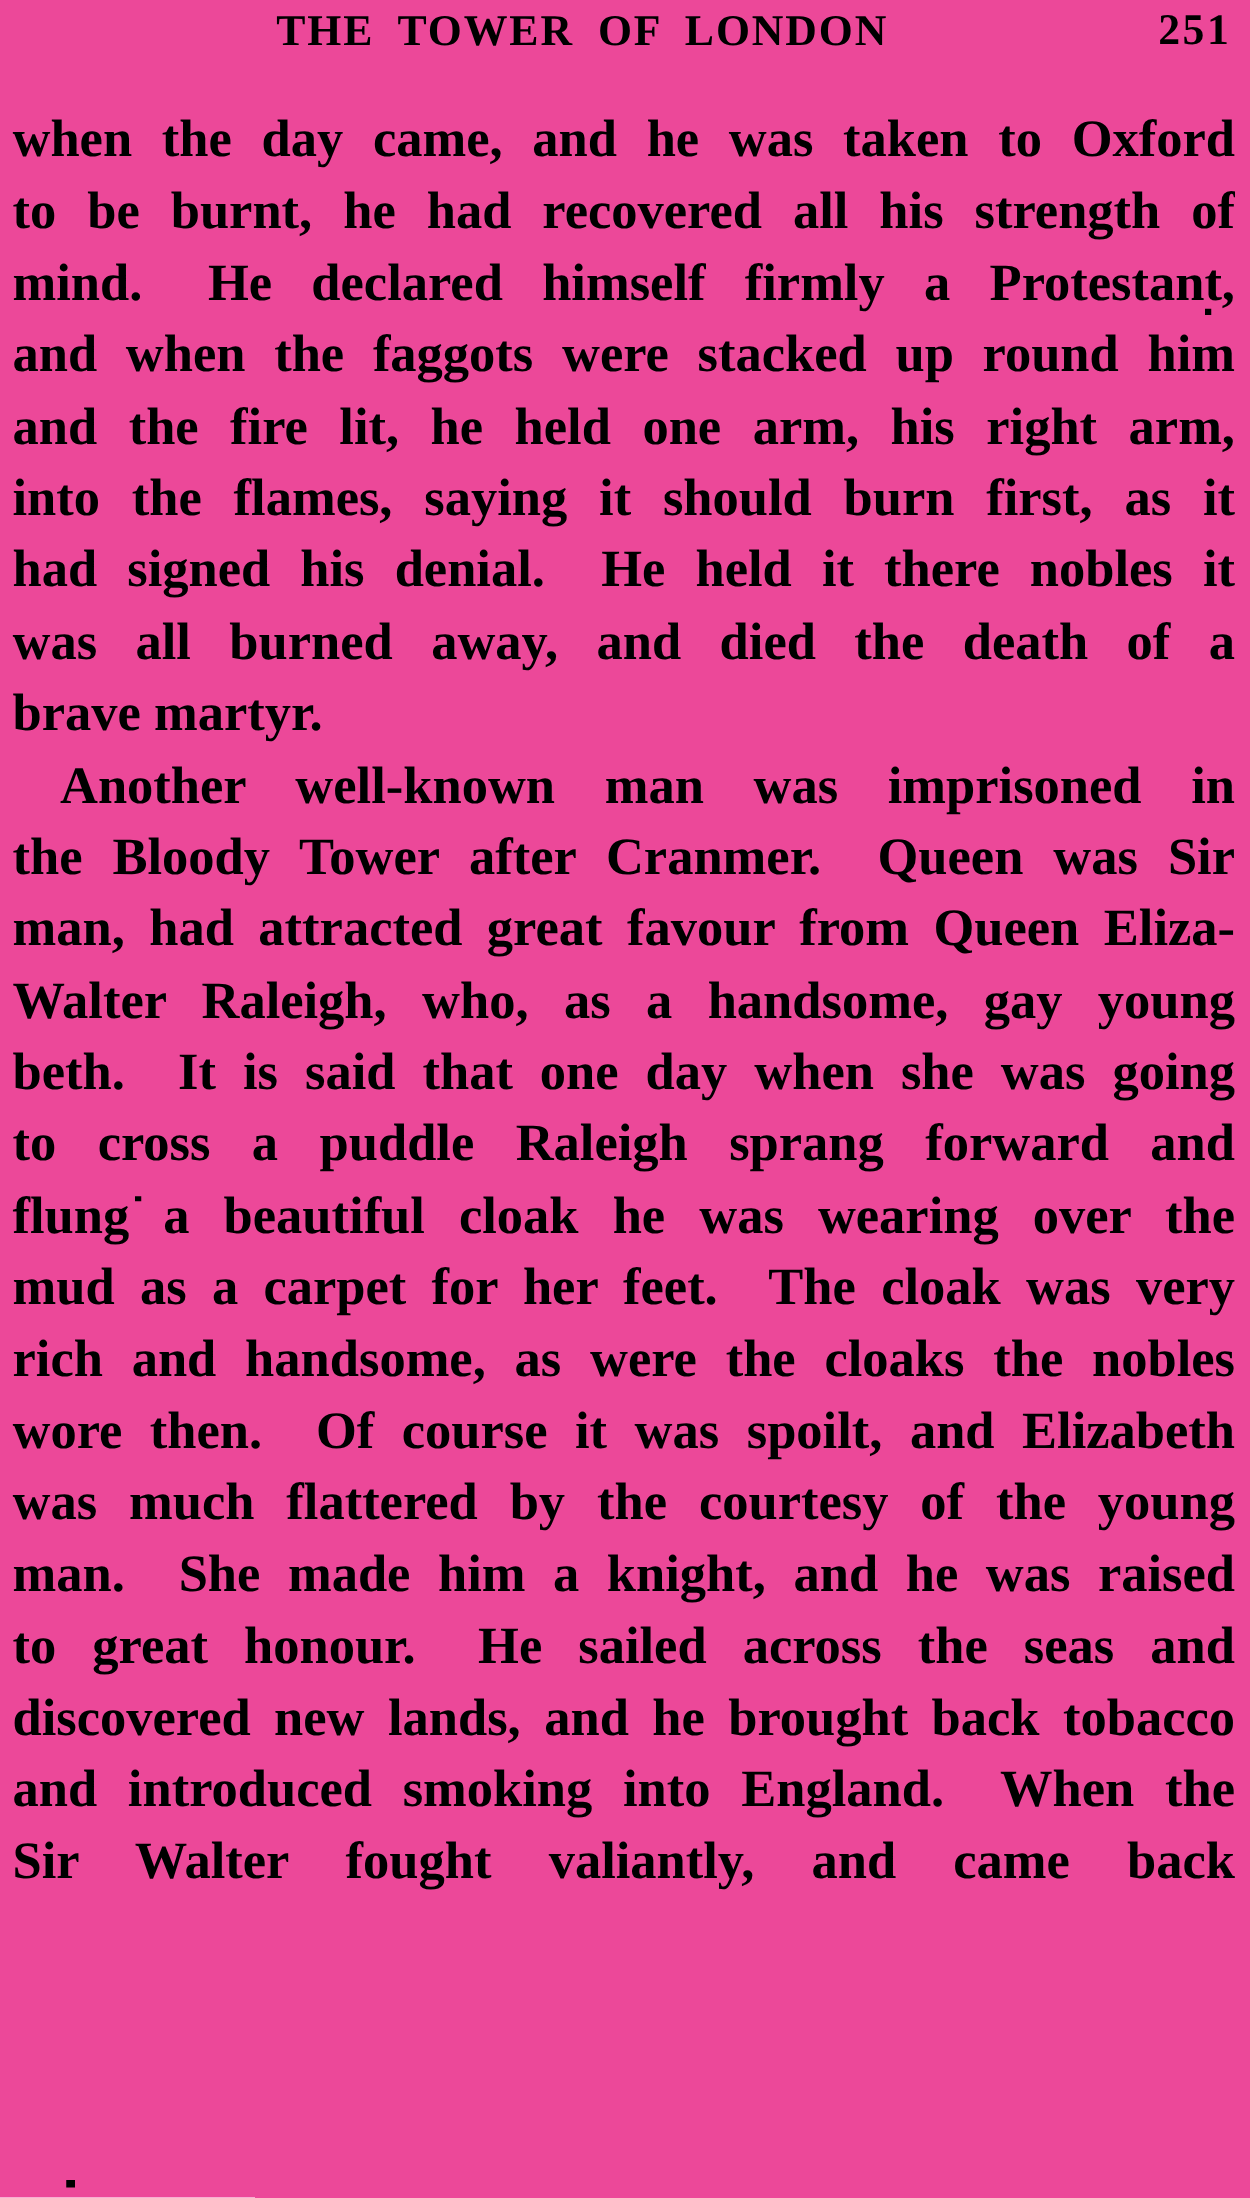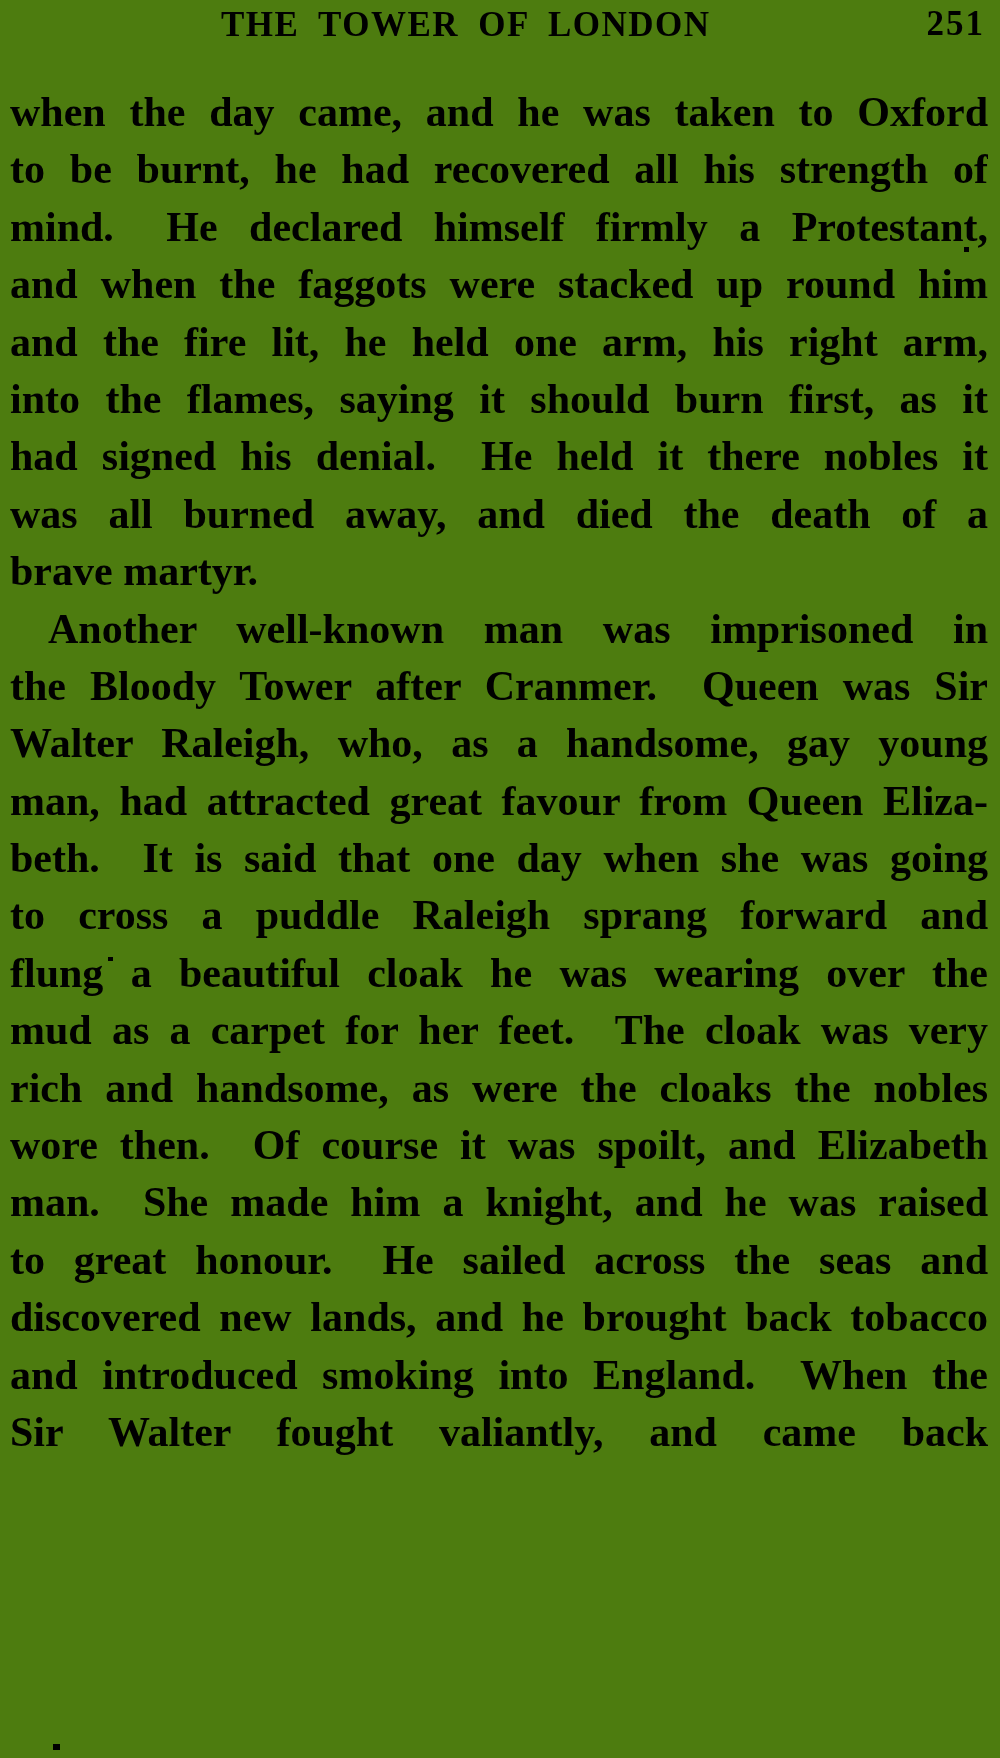--- a/index.html
+++ b/index.html
@@ -4,21 +4,21 @@
 <style>
   html, body {
     margin: 0;
     padding: 0;
     background: #ffffff;
   }
   .page {
     position: relative;
     width: 1000px;
     height: 1758px;
-    background: #4d7c0f;
+    background: #ec4899;
     color: #000000;
     font-family: "Liberation Serif", serif;
     font-weight: bold;
     overflow: hidden;
   }
   .running-title {
     position: absolute;
     left: 221px;
     top: 5px;
     font-size: 35px;
@@ -77,28 +77,29 @@
     <div class="line">mind.  He declared himself firmly a Protestant,</div>
     <div class="line">and when the faggots were stacked up round him</div>
     <div class="line">and the fire lit, he held one arm, his right arm,</div>
     <div class="line">into the flames, saying it should burn first, as it</div>
     <div class="line">had signed his denial.  He held it there nobles it</div>
     <div class="line">was all burned away, and died the death of a</div>
     <div class="line no-just">brave martyr.</div>
 
     <div class="line indent">Another well-known man was imprisoned in</div>
     <div class="line">the Bloody Tower after Cranmer.  Queen was Sir</div>
+    <div class="line">man, had attracted great favour from Queen Eliza-</div>
     <div class="line">Walter Raleigh, who, as a handsome, gay young</div>
-    <div class="line">man, had attracted great favour from Queen Eliza-</div>
     <div class="line">beth.  It is said that one day when she was going</div>
     <div class="line">to cross a puddle Raleigh sprang forward and</div>
     <div class="line">flung a beautiful cloak he was wearing over the</div>
     <div class="line">mud as a carpet for her feet.  The cloak was very</div>
     <div class="line">rich and handsome, as were the cloaks the nobles</div>
     <div class="line">wore then.  Of course it was spoilt, and Elizabeth</div>
+    <div class="line">was much flattered by the courtesy of the young</div>
     <div class="line">man.  She made him a knight, and he was raised</div>
     <div class="line">to great honour.  He sailed across the seas and</div>
     <div class="line">discovered new lands, and he brought back tobacco</div>
     <div class="line">and introduced smoking into England.  When the</div>
     <div class="line">Sir Walter fought valiantly, and came back</div>
   </div>
 
   <div class="speck speck-1"></div>
   <div class="speck speck-2"></div>
   <div class="speck speck-3"></div>

